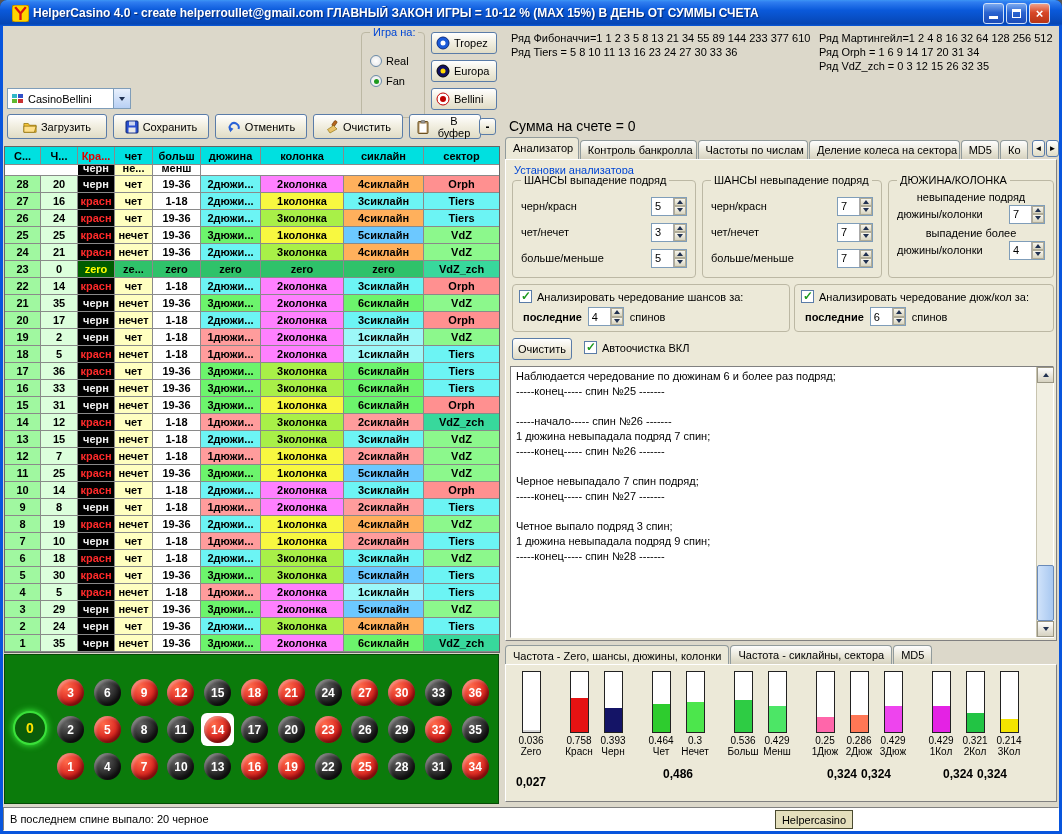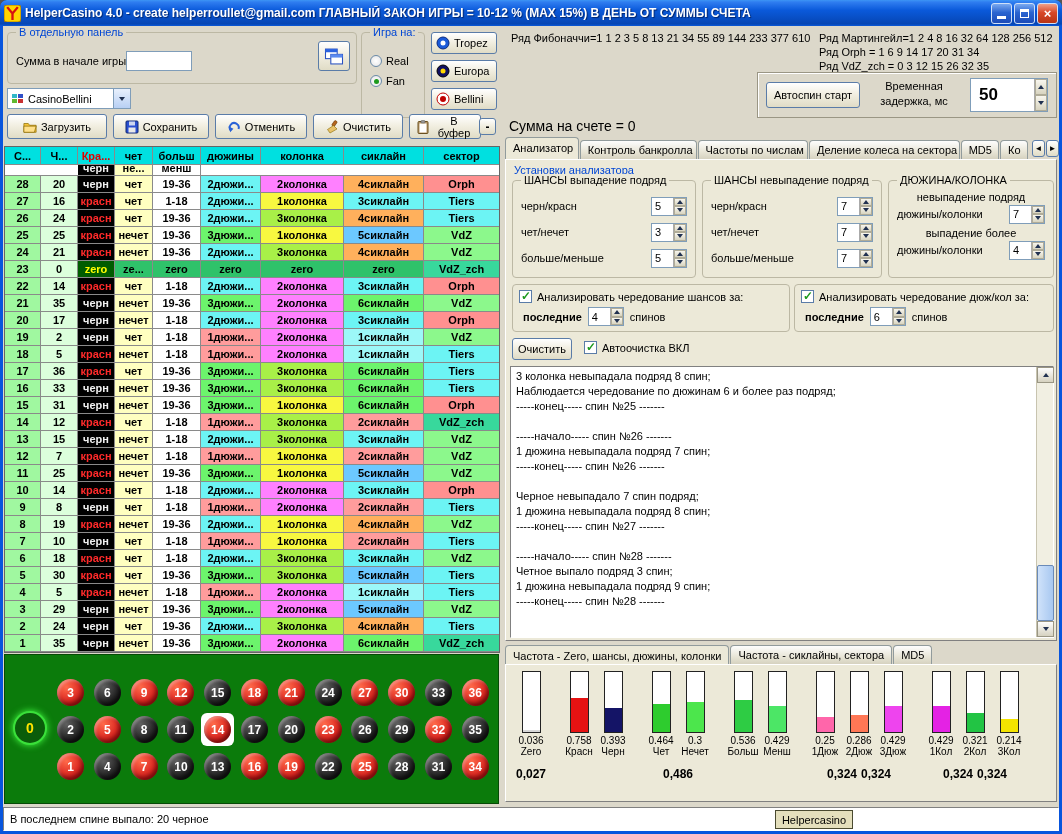--- a/index.html
+++ b/index.html
@@ -1,18 +1,18 @@
 <!DOCTYPE html>
 <html><head>
 <meta charset="utf-8">
 <style>
   html,body{margin:0;padding:0;background:#555;}
   *{box-sizing:border-box;font-family:"Liberation Sans",sans-serif;}
   .window{position:relative;width:1062px;height:834px;background:#0855dd;border-radius:7px 7px 0 0;overflow:hidden;}
-  .titlebar{position:absolute;top:0;left:0;right:0;height:26px;display:flex;align-items:center;padding:0 4px;
+  .titlebar{position:absolute;top:0;left:0;right:0;height:26px;display:flex;align-items:center;padding:0 12px;
     background:linear-gradient(180deg,#3d95f5 0%,#2f7df0 8%,#0a59da 40%,#0646b4 92%,#0a59da 100%);border-radius:7px 7px 0 0;justify-content:flex-end;}
   .appicon{width:17px;height:17px;margin-right:4px;flex:none;}
   .title{font-size:12px;font-weight:bold;color:#fff;text-shadow:1px 1px 1px #00256e;white-space:nowrap;overflow:hidden;flex:1;}
   .winbtns{display:flex;gap:2px;flex:none;margin-left:4px;}
   .wbtn{width:21px;height:21px;border-radius:3px;border:1px solid #cfe0f8;display:flex;align-items:center;justify-content:center;
     background:linear-gradient(#7aa9f0,#2a64d0 45%,#1c4cb8);}
   .wbtn.close{background:linear-gradient(#f0a088,#d84828 45%,#b83414);}
   .g-min{width:9px;height:3px;background:#fff;margin-top:9px;}
   .g-max{width:9px;height:9px;border:1px solid #fff;border-top:3px solid #fff;}
   .g-x{color:#fff;font-weight:bold;font-size:13px;line-height:13px;}
@@ -163,35 +163,20 @@
       <span class="wbtn">
           <i class="g-max"></i>
         </span>
       <span class="wbtn close">
           <span class="g-x">×</span>
         </span>
     </span>
   </div>
   <div class="client">
 
-    <div class="gbx gb-detach">
-      <span class="gbx-cap">В отдельную панель</span>
-      <span class="start-sum-lbl">Сумма в начале игры</span>
-      <input class="edit start-sum" value="" style="">
-      <button class="btn panelbtn">
-        <span class="icn">
-          <svg viewBox="0 0 18 16">
-              <rect x="1" y="1" width="11" height="9" fill="#fff" stroke="#2a52c0"></rect>
-              <rect x="1" y="1" width="11" height="3" fill="#2a62e0"></rect>
-              <rect x="6" y="6" width="11" height="9" fill="#fff" stroke="#2a52c0"></rect>
-              <rect x="6" y="6" width="11" height="3" fill="#5a8af0"></rect>
-            </svg>
-        </span>
-      </button>
-    </div>
 
     <div class="gbx gb-game">
       <span class="gbx-cap">Игра на:</span>
       <div id="radios">
           <div class="radio-row">
             <span class="radio"></span>
             <span class="radio-label">Real</span>
           </div>
           <div class="radio-row">
             <span class="radio on"></span>
@@ -291,42 +276,28 @@
               <rect x="5" y="0.5" width="4" height="2.5" rx=".8" fill="#999" stroke="#555" stroke-width=".5"></rect>
             </svg>
           </span>
           <span>В буфер</span>
         </button>
       </div>
     <button class="btn collapse">-</button>
 
     <div id="series-left" class="series">
         <div class="series-line">Ряд Фибоначчи=1 1 2 3 5 8 13 21 34 55 89 144 233 377 610</div>
+        <div class="series-line">Ряд Tiers = 5 8 10 11 13 16 23 24 27 30 33 36</div>
       </div>
     <div id="series-right" class="series">
         <div class="series-line">Ряд Мартингейл=1 2 4 8 16 32 64 128 256 512</div>
         <div class="series-line">Ряд Orph = 1 6 9 14 17 20 31 34</div>
         <div class="series-line">Ряд VdZ_zch = 0 3 12 15 26 32 35</div>
       </div>
 
-    <div class="autospin-frame">
-      <button class="btn autospin-btn">Автоспин старт</button>
-      <span class="delay-lbl">Временная задержка, мс</span>
-      <span class="spinedit delay-spin">
-        <span class="se-v">50</span>
-        <span class="se-btns">
-          <span class="se-b">
-              <i class="tri tri-up"></i>
-            </span>
-          <span class="se-b">
-              <i class="tri tri-down"></i>
-            </span>
-        </span>
-      </span>
-    </div>
 
     <div class="balance">Сумма на счете = 0</div>
 
     <div id="main-tabs" class="tabstrip">
         <span class="tab active">Анализатор</span>
         <span class="tab">Контроль банкролла</span>
         <span class="tab">Частоты по числам</span>
         <span class="tab">Деление колеса на сектора</span>
         <span class="tab">MD5</span>
         <span class="tab">Ко</span>
@@ -513,33 +484,30 @@
       </div>
 
       <button class="btn clear-btn">Очистить</button>
       <span class="autoclear">
         <span class="checkbox on"></span>
         <span>Автоочистка ВКЛ</span>
       </span>
 
       <div class="logarea">
         <div class="logtext" id="logtext">
-            <div class="logline">3 колонка невыпадала подряд 8 спин;</div>
             <div class="logline">Наблюдается чередование по дюжинам 6 и более раз подряд;</div>
             <div class="logline">-----конец----- спин №25 -------</div>
             <div class="logline">&nbsp;</div>
             <div class="logline">-----начало----- спин №26 -------</div>
             <div class="logline">1 дюжина невыпадала подряд 7 спин;</div>
             <div class="logline">-----конец----- спин №26 -------</div>
             <div class="logline">&nbsp;</div>
             <div class="logline">Черное невыпадало 7 спин подряд;</div>
-            <div class="logline">1 дюжина невыпадала подряд 8 спин;</div>
             <div class="logline">-----конец----- спин №27 -------</div>
             <div class="logline">&nbsp;</div>
-            <div class="logline">-----начало----- спин №28 -------</div>
             <div class="logline">Четное выпало подряд 3 спин;</div>
             <div class="logline">1 дюжина невыпадала подряд 9 спин;</div>
             <div class="logline">-----конец----- спин №28 -------</div>
           </div>
         <div class="vscroll">
           <span class="sbtn up">
               <i class="tri tri-up"></i>
             </span>
           <span class="sthumb"></span>
           <span class="sbtn down">
@@ -642,37 +610,37 @@
           </div>
           <div class="gauge">
             <div class="gauge-bar">
               <div class="gauge-fill" style="height: 21.4%; background: rgb(244, 228, 0);"></div>
             </div>
             <div class="gauge-val">0.214</div>
             <div class="gauge-name">3Кол</div>
           </div>
         </div>
       <div id="expected">
-          <span class="expected" style="left: 25px;">0,027</span>
+          <span class="expected" style="left: 25px; margin-top: 8px;">0,027</span>
           <span class="expected" style="left: 172px;">0,486</span>
           <span class="expected" style="left: 336px;">0,324</span>
           <span class="expected" style="left: 370px;">0,324</span>
           <span class="expected" style="left: 452px;">0,324</span>
           <span class="expected" style="left: 486px;">0,324</span>
         </div>
     </div>
 
     <div id="spins-table" class="spins-table">
         <div class="trow th">
           <span class="tcell c0" style="background: rgb(0, 224, 224);">С...</span>
           <span class="tcell c1" style="background: rgb(0, 224, 224);">Ч...</span>
           <span class="tcell c2" style="background: rgb(0, 224, 224); color: rgb(224, 0, 0);">Кра...</span>
           <span class="tcell c3" style="background: rgb(0, 224, 224);">чет</span>
           <span class="tcell c4" style="background: rgb(0, 224, 224);">больш</span>
-          <span class="tcell c5" style="background: rgb(0, 224, 224);">дюжины</span>
+          <span class="tcell c5" style="background: rgb(0, 224, 224);">дюжина</span>
           <span class="tcell c6" style="background: rgb(0, 224, 224);">колонка</span>
           <span class="tcell c7" style="background: rgb(0, 224, 224);">сиклайн</span>
           <span class="tcell c8" style="background: rgb(0, 224, 224);">сектор</span>
         </div>
         <div class="trow partial">
           <span class="tcell c0" style="background: rgb(160, 248, 160);"></span>
           <span class="tcell c1" style="background: rgb(220, 255, 220);"></span>
           <span class="tcell c2" style="background: rgb(0, 0, 0); color: rgb(240, 240, 240);">черн</span>
           <span class="tcell c3" style="background: rgb(255, 255, 192);">не...</span>
           <span class="tcell c4" style="background: rgb(255, 255, 255);">менш</span>

